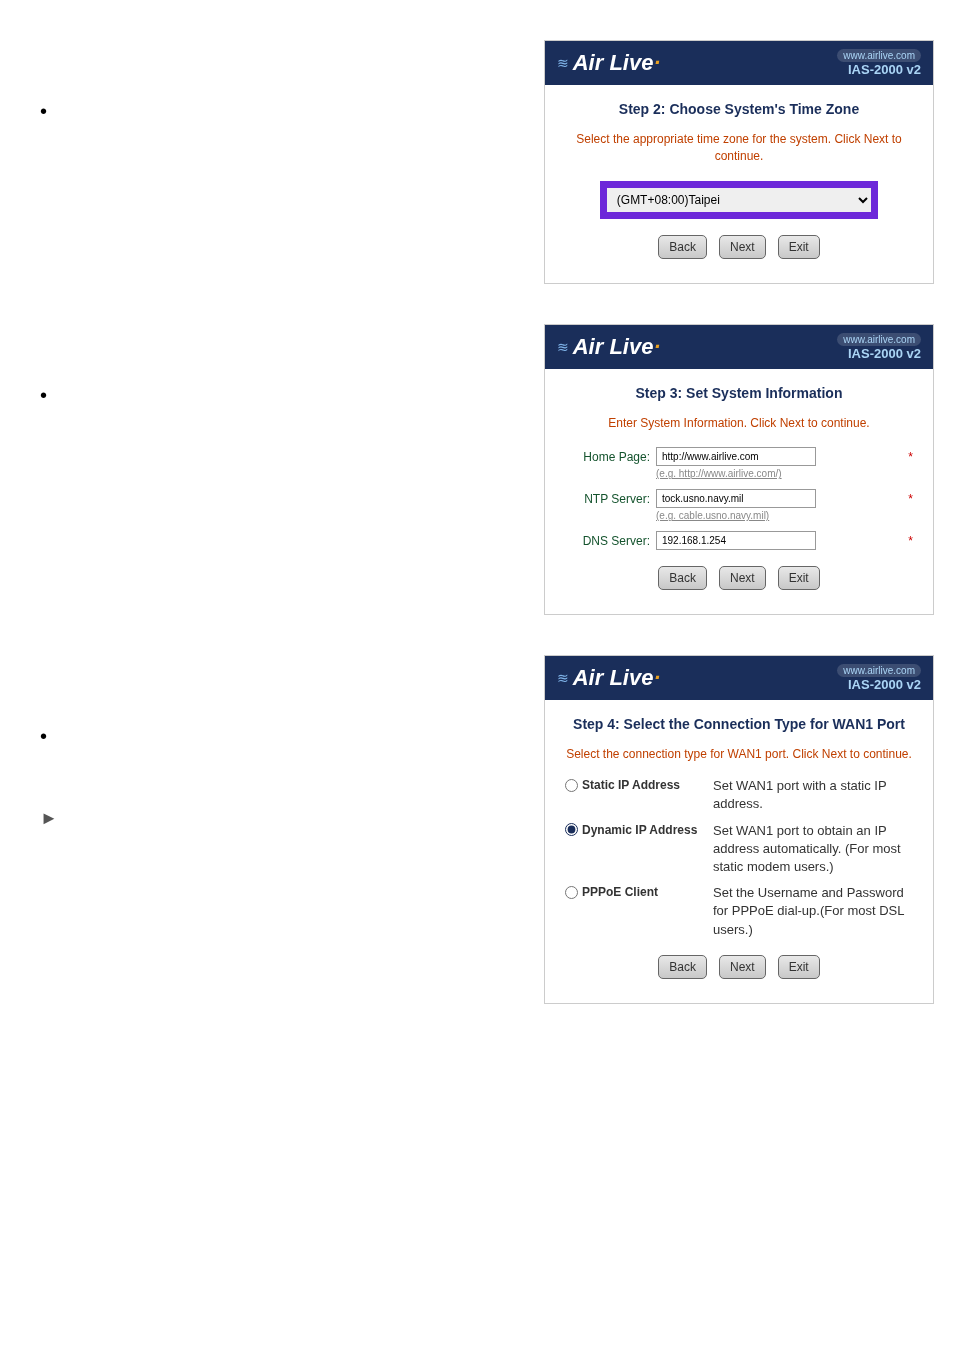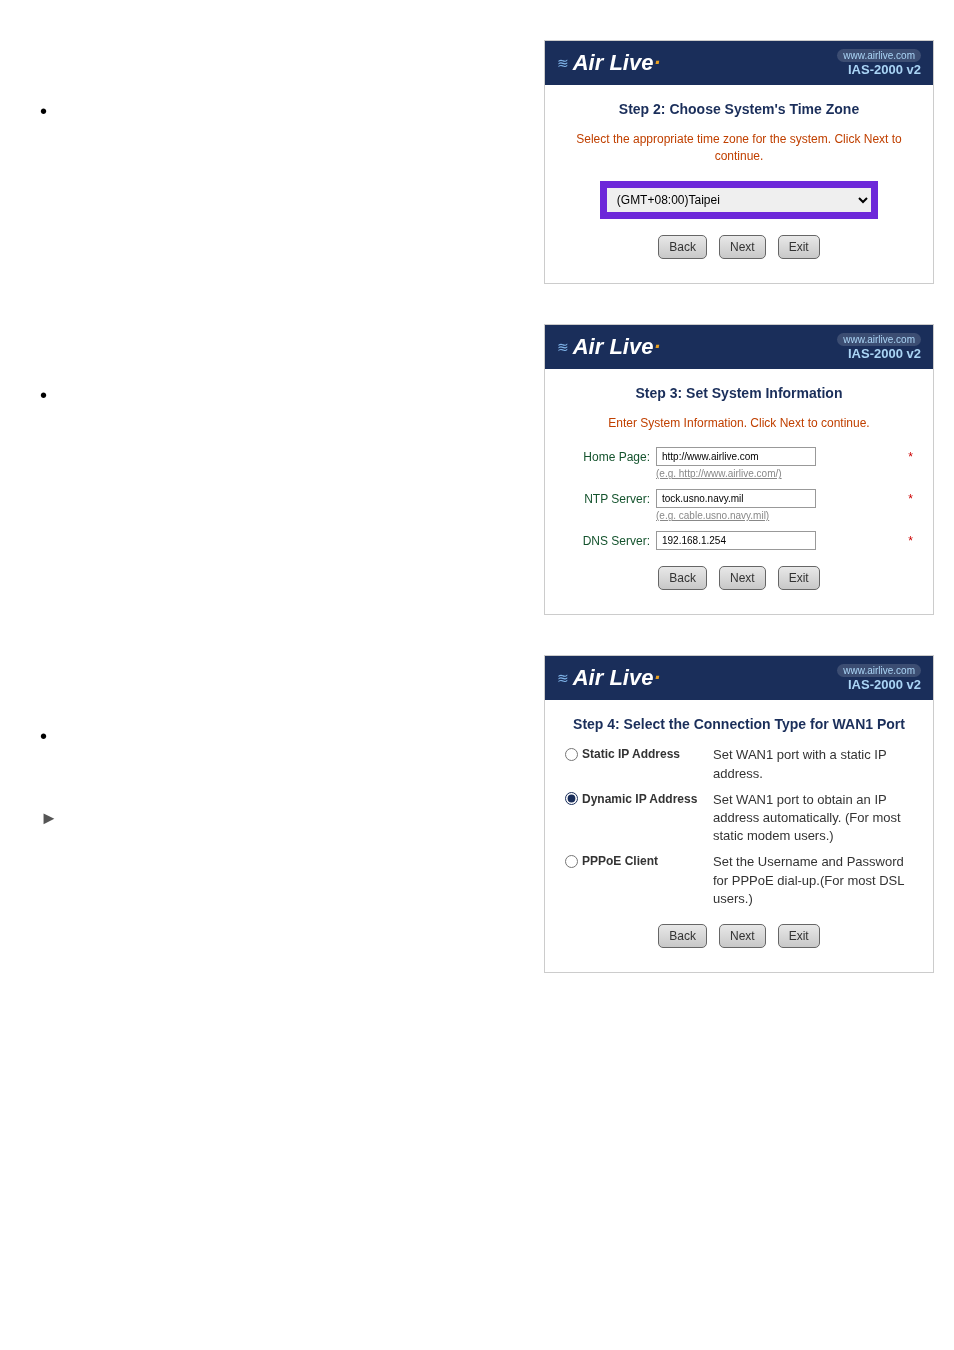--- a/index.html
+++ b/index.html
@@ -348,20 +348,21 @@
           <span class="logo-waves">≋</span>
           <span class="logo-text"><em>Air Live</em><span class="logo-dot">·</span></span>
         </div>
         <div class="header-right">
           <span class="website-link">www.airlive.com</span>
           <span class="model-name">IAS-2000 v2</span>
         </div>
       </div>
       <div class="card-body">
         <div class="step-title">Step 4: Select the Connection Type for WAN1 Port</div>
+        <div class="step4-desc">Select the connection type for WAN1 port. Click Next to continue.</div>
 
         <div class="connection-options">
           <div class="conn-option-row">
             <label class="conn-radio-label">
               <input type="radio" name="wan-type" style="">
               <span>Static IP Address</span>
             </label>
             <span class="conn-description">Set WAN1 port with a static IP address.</span>
           </div>
 

